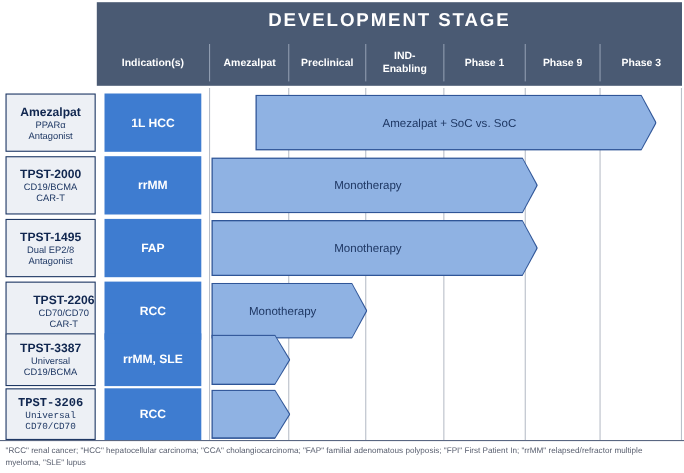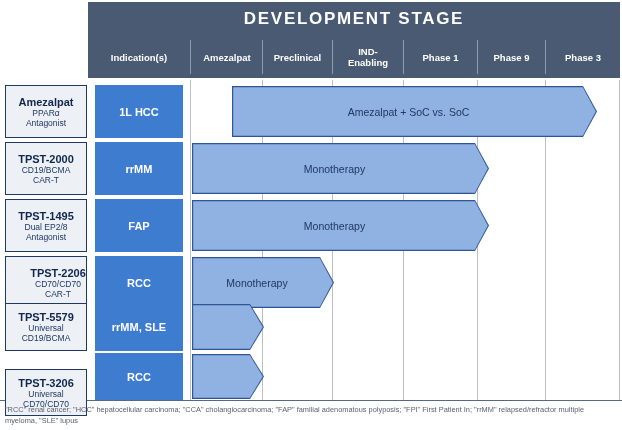--- a/index.html
+++ b/index.html
@@ -171,36 +171,36 @@
     </div>
     <div class="bar-wrap" style="left:192px;top:257px;width:142px;height:51px;">
       <div class="bar-outline"></div>
       <div class="bar-fill"></div>
       <div class="bar-label">Monotherapy</div>
     </div>
   </div>
 
   <div class="row">
     <div class="prod-box" style="top:303px;height:48px;">
-      <span class="prod-name">TPST-5579</span>
+      <span class="prod-name">TPST-3387</span>
       <span class="prod-sub">Universal</span>
       <span class="prod-sub">CD19/BCMA</span>
     </div>
     <div class="ind-box" style="top:303px;height:48px;">
       <span>rrMM, SLE</span>
     </div>
     <div class="bar-wrap" style="left:192px;top:304px;width:72px;height:46px;">
       <div class="bar-outline"></div>
       <div class="bar-fill"></div>
       <div class="bar-label"></div>
     </div>
   </div>
 
   <div class="row">
-    <div class="prod-box" style="top:369px;height:47px;">
+    <div class="prod-box" style="top:353px;height:47px;font-family:Liberation Mono, monospace;">
       <span class="prod-name">TPST-3206</span>
       <span class="prod-sub">Universal</span>
       <span class="prod-sub">CD70/CD70</span>
     </div>
     <div class="ind-box" style="top:353px;height:47px;">
       <span>RCC</span>
     </div>
     <div class="bar-wrap" style="left:192px;top:354px;width:72px;height:45px;">
       <div class="bar-outline"></div>
       <div class="bar-fill"></div>

